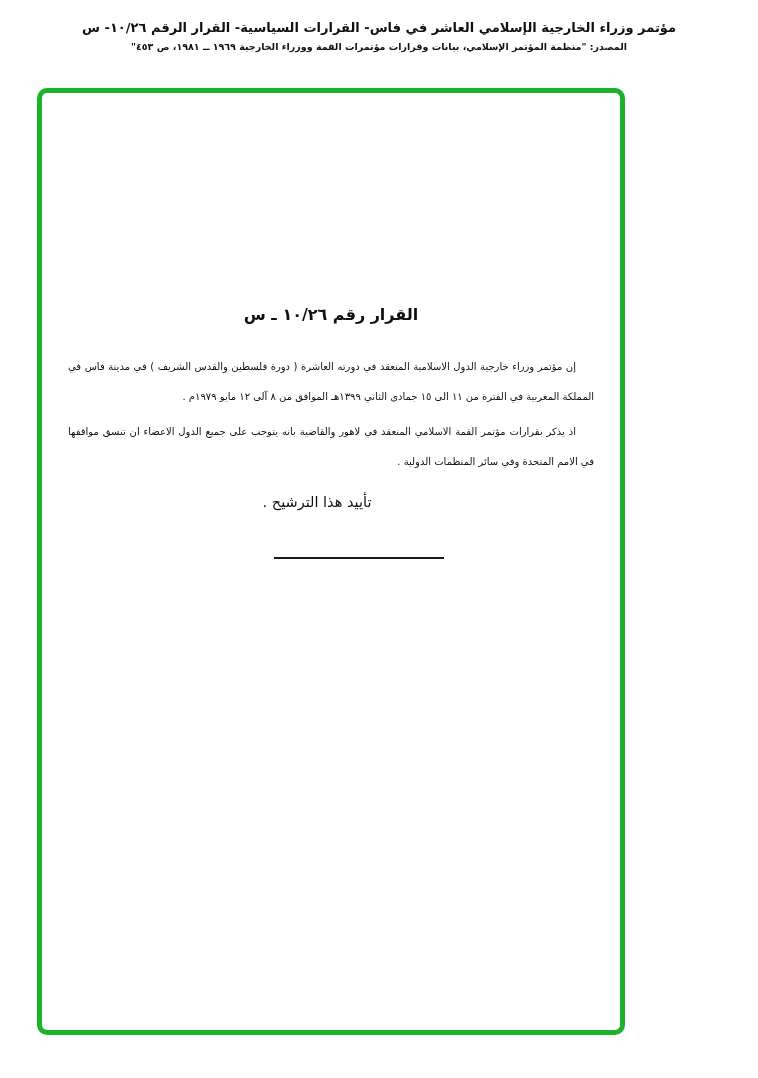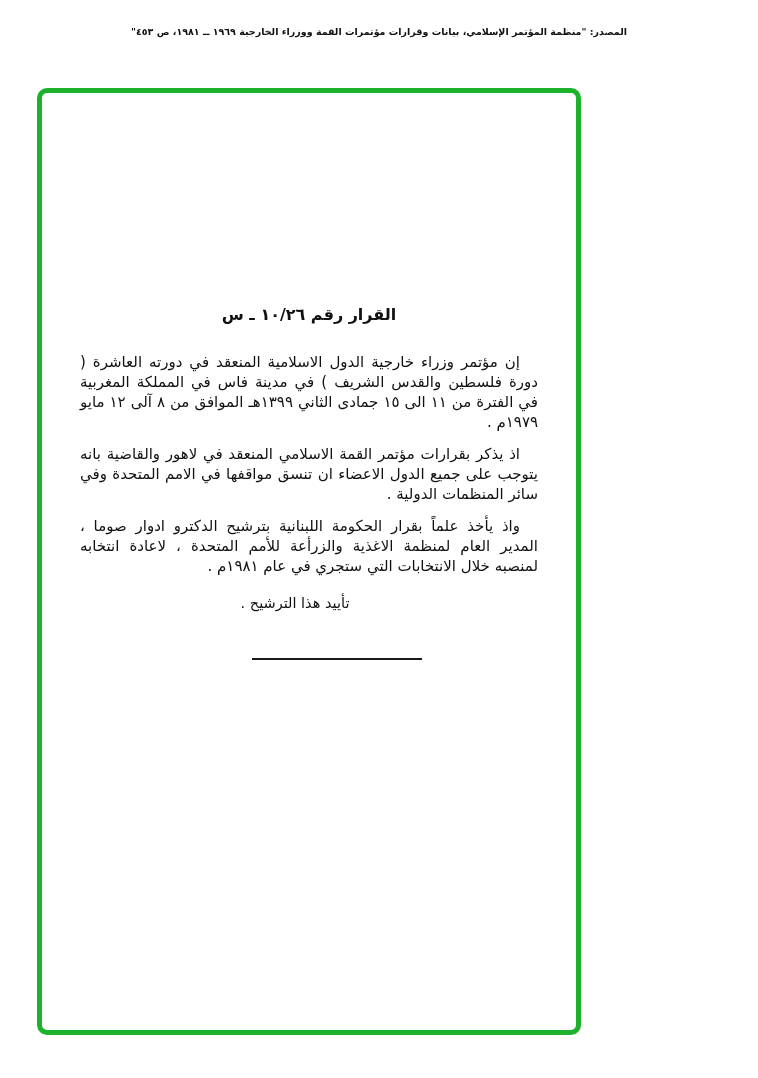--- a/index.html
+++ b/index.html
@@ -36,21 +36,21 @@
     font-weight: bold;
     margin-top: 6px;
     white-space: nowrap;
   }
 
   
   .doc-frame {
     position: absolute;
     left: 37px;
     top: 88px;
-    width: 544px;
+    width: 588px;
     height: 947px;
     box-sizing: border-box;
     border: 5px solid #1cb22c;
     border-radius: 10px;
     background: #ffffff;
     overflow: hidden;
   }
   .doc-content {
     position: absolute;
     top: 0; left: 0; right: 0; bottom: 0;
@@ -67,25 +67,25 @@
   .res-title {
     margin-top: 24px;
     text-align: center;
     font-weight: bold;
     font-size: 15.5px;
     line-height: 30px;
   }
   .res-title .t2 { font-weight: bold; }
 
   .para {
-    font-size: 15px;
-    line-height: 20px;
+    font-size: 10px;
+    line-height: 30px;
     text-align: justify;
     text-indent: 18px;
-    margin: 12px;
+    margin: 0;
   }
   .para-1 { margin-top: 28px; }
   .para-2 { margin-top: 5px; }
   .para-3 { margin-top: 5px; }
 
   .decides-label {
     font-size: 14.5px;
     line-height: 30px;
     text-align: right;
     margin-top: 2px;
@@ -104,36 +104,36 @@
     border-top: 2px solid #1a1a1a;
     margin: 40px auto 0 auto;
     position: relative;
     left: 28px; 
   }
 </style>
 </head>
 <body>
 
 <header class="page-header">
+  <div class="header-line1">مؤتمر وزراء الخارجية الإسلامي العاشر في فاس- القرارات السياسية- القرار الرقم ١٠/٢٦- س</div>
   <div class="header-line2">المصدر: "منظمة المؤتمر الإسلامي، بيانات وقرارات مؤتمرات القمة ووزراء الخارجية ١٩٦٩ ــ ١٩٨١، ص ٤٥٣"</div>
 </header>
 
 <div class="doc-frame">
   <div class="doc-content">
 
     <div class="res-number">القرار رقم ١٠/٢٦ ـ س</div>
 
     <div class="res-title">
     </div>
 
     <p class="para para-1">إن مؤتمر وزراء خارجية الدول الاسلامية المنعقد في دورته العاشرة ( دورة فلسطين والقدس الشريف ) في مدينة فاس في المملكة المغربية في الفترة من ١١ الى ١٥ جمادى الثاني ١٣٩٩هـ الموافق من ٨ آلى ١٢ مايو ١٩٧٩م .</p>
 
     <p class="para para-2">اذ يذكر  بقرارات مؤتمر القمة الاسلامي المنعقد في لاهور والقاضية بانه يتوجب على جميع الدول الاعضاء ان تنسق مواقفها في الامم المتحدة وفي سائر المنظمات الدولية .</p>
 
-    <p class="para para-3">واذ يأخذ علماً بقرار الحكومة اللبنانية بترشيح الدكترو ادوار صوما ، المدير العام لمنظمة الاغذية والزرأعة للأمم المتحدة ، لاعادة انتخابه لمنصبه خلال الانتخابات التي ستجري في عام ١٩٨١م .</p>
 
 
     <div class="decision-line">تأييد هذا الترشيح .</div>
 
     <div class="divider"></div>
 
   </div>
 </div>
 
 </body></html>

